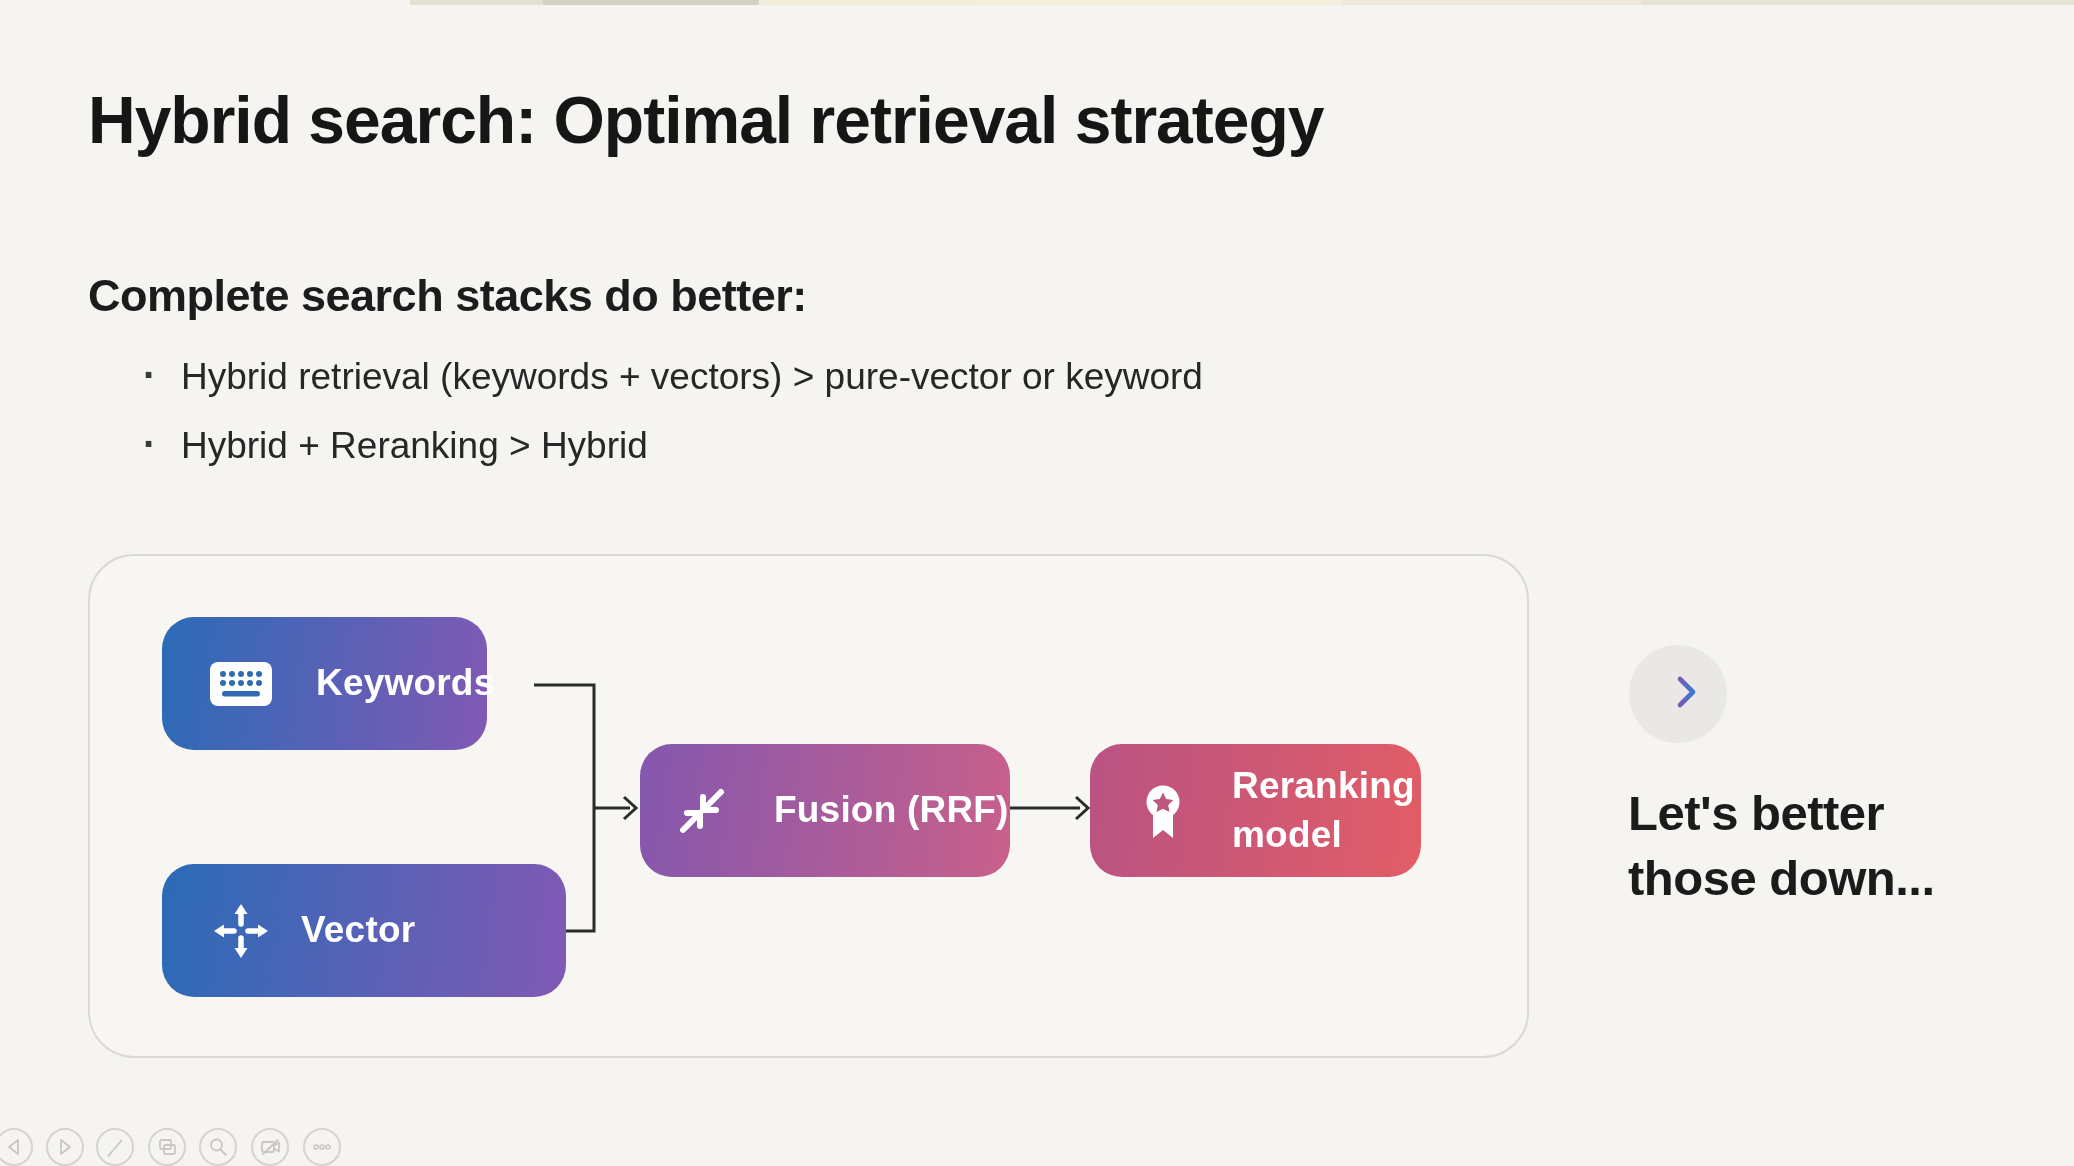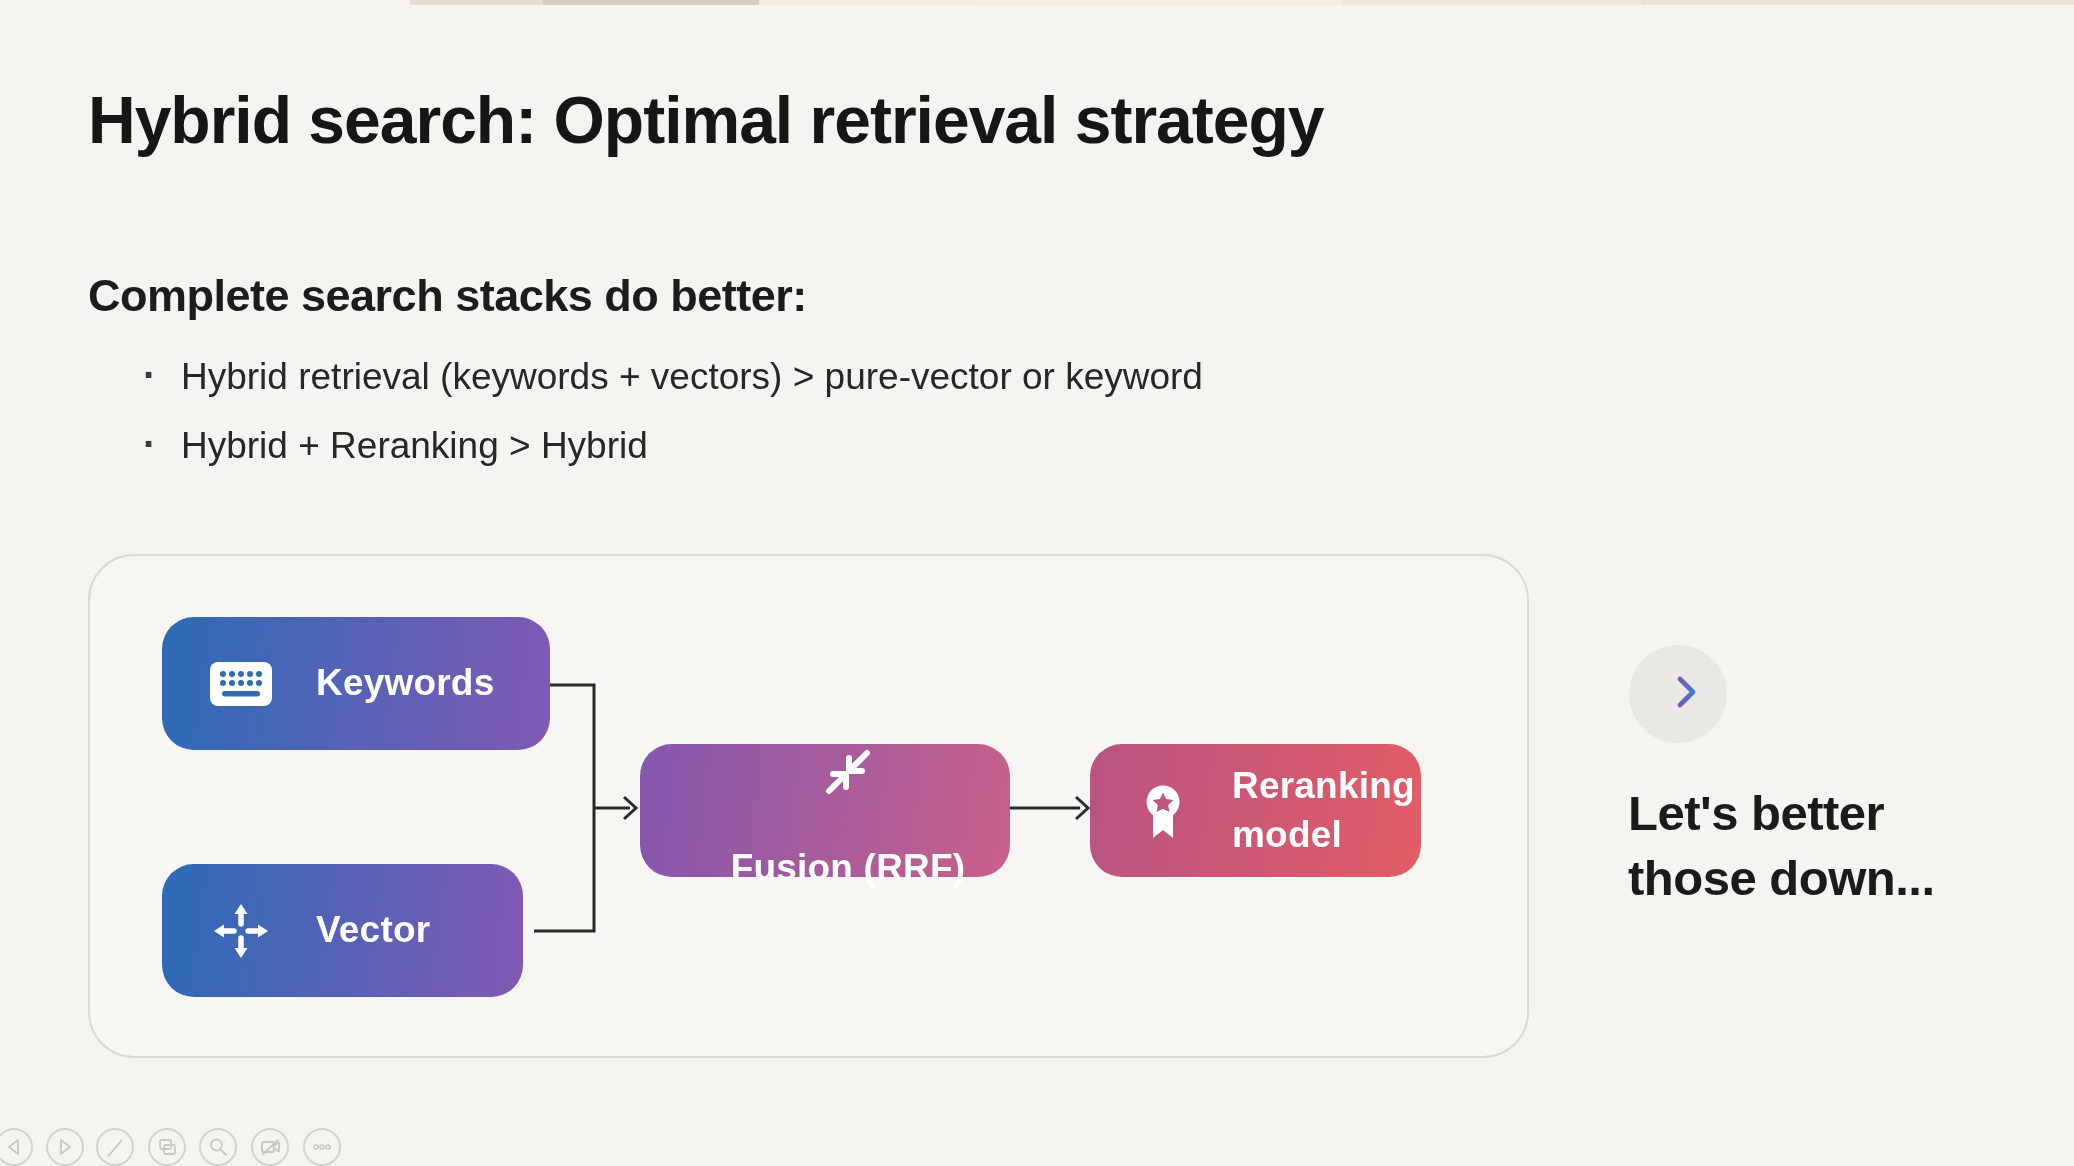--- a/index.html
+++ b/index.html
@@ -39,26 +39,26 @@
     position:absolute;left:88px;top:554px;width:1441px;height:504px;
     background:#f7f6f3;border:2px solid #dbd9d3;border-radius:46px;box-sizing:border-box;
   }
   .connectors{position:absolute;left:0;top:0;width:1441px;height:504px;pointer-events:none;}
   .node{
     position:absolute;height:133px;border-radius:32px;
     display:flex;align-items:center;box-sizing:border-box;
     color:#fff;
   }
   .node .nlabel{font-size:37px;font-weight:700;line-height:1.32;letter-spacing:0.2px;}
-  .node-keywords{left:72px;top:61px;width:388px;padding-left:48px;gap:44px;
+  .node-keywords{left:72px;top:61px;width:325px;padding-left:48px;gap:44px;
     background:linear-gradient(97deg,#2b6bb7 0%,#8159b4 100%);}
-  .node-vector{left:72px;top:308px;width:361px;padding-left:48px;gap:44px;
+  .node-vector{left:72px;top:308px;width:404px;padding-left:48px;gap:29px;
     background:linear-gradient(97deg,#2b6bb7 0%,#8159b4 100%);}
-  .node-fusion{left:550px;top:188px;width:370px;padding-left:46px;gap:44px;
-    background:linear-gradient(97deg,#8457ae 0%,#c9608a 100%);flex-direction:column;}
+  .node-fusion{left:550px;top:188px;width:370px;padding-left:34px;gap:44px;
+    background:linear-gradient(97deg,#8457ae 0%,#c9608a 100%);}
   .node-reranking{left:1000px;top:188px;width:331px;padding-left:46px;gap:42px;
     background:linear-gradient(97deg,#b95383 0%,#e25d66 100%);}
   .nicon{flex:0 0 auto;display:flex;align-items:center;justify-content:center;}
   .aside-circle{
     position:absolute;left:1629px;top:645px;width:98px;height:98px;border-radius:50%;
     background:#e9e8e5;display:flex;align-items:center;justify-content:center;
   }
   .aside-text{
     position:absolute;left:1628px;top:781px;width:352px;
     font-size:49px;font-weight:700;line-height:1.32;letter-spacing:-0.5px;color:#1b1b1b;

